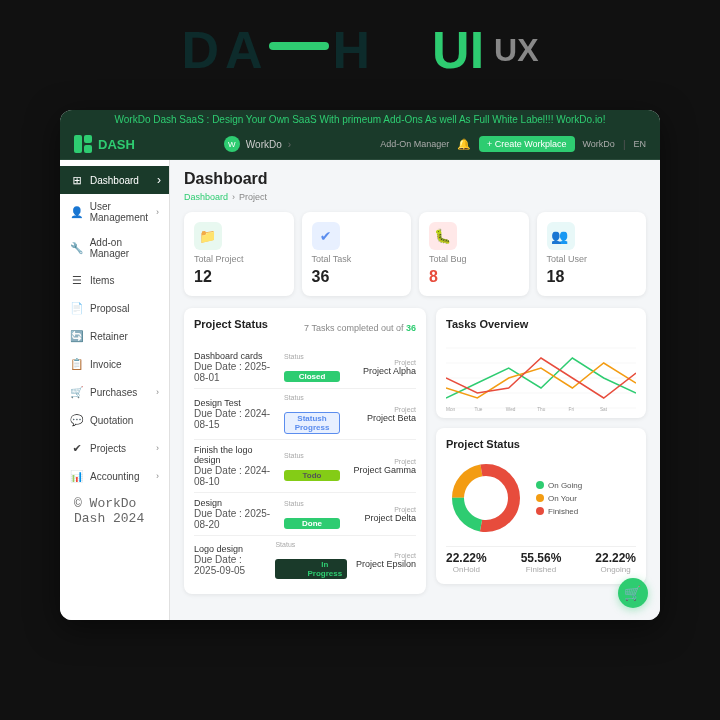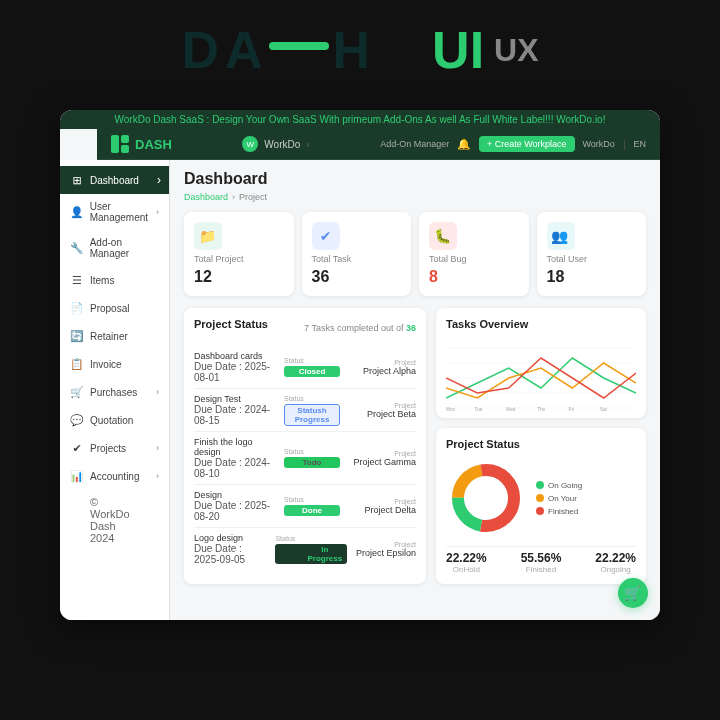--- a/index.html
+++ b/index.html
@@ -53,21 +53,20 @@
       display: flex; align-items: center; justify-content: center; gap: 4px;
     }
     .notif-bar span { color: #2ecc71; }
 
     
     .dash-header {
       background: #1a3a2a;
       display: flex; align-items: center; justify-content: space-between;
       padding: 6px 14px;
       border-bottom: 1px solid #2a4a3a;
-      margin-left: 37px;
     }
     .header-logo {
       display: flex; align-items: center; gap: 6px;
       font-weight: 900; font-size: 16px; color: #fff;
     }
     .header-nav {
       display: flex; align-items: center; gap: 6px; font-size: 10px; color: #aaa;
     }
     .header-actions {
       display: flex; align-items: center; gap: 8px; font-size: 10px;
@@ -172,29 +171,29 @@
     .project-row {
       display: flex; align-items: center; gap: 6px;
       padding: 5px 0; border-bottom: 1px solid #f0f0f0;
       font-size: 9px;
     }
     .project-row:last-child { border-bottom: none; }
     .project-info { flex: 1.2; }
     .project-name-main { font-size: 9px; color: #333; font-weight: 500; }
     .due-date { font-size: 10px; color: #aaa; }
     .due-date span { color: #555; }
-    .status-col { flex: 0.8; display: flex; flex-direction: column; gap: 2px; }
+    .status-col { flex: 0.8; display: flex; flex-direction: column; gap: 11px; }
     .status-label-small { font-size: 7px; color: #aaa; }
     .status-badge {
       border-radius: 3px; padding: 1px 5px; font-size: 8px; font-weight: 600;
       display: inline-block; text-align: center;
     }
     .badge-closed { background: #2ecc71; color: #fff; }
     .badge-progress { background: #e8f0ff; color: #5b8dee; border: 1px solid #5b8dee; }
-    .badge-todo { background: #22c55e; color: #555; }
+    .badge-todo { background: #84cc16; color: #555; }
     .badge-done { background: #2ecc71; color: #fff; }
     .badge-inprogress { background: #1a3a2a; color: #2ecc71; padding-left: 32px; }
     .project-right { flex: 1; text-align: right; }
     .project-cat { font-size: 7px; color: #aaa; }
     .project-proj { font-size: 9px; color: #333; font-weight: 500; }
 
     
     .donut-card {
       background: #fff; border-radius: 8px; padding: 10px;
       box-shadow: 0 1px 4px rgba(0,0,0,0.08);
@@ -222,21 +221,21 @@
       box-shadow: 0 2px 8px rgba(46,204,113,0.4);
     }
 
     
     .bottom-credit {
       position: absolute; bottom: 0; left: 0; right: 0;
       height: 100px;
       display: flex; align-items: flex-start; justify-content: center;
       padding-top: 10px;
     }
-    .footer-copy { font-size: 11px; color: #666; padding: 6px 30px; }
+    .footer-copy { font-size: 13px; color: #666; padding: 6px 14px; font-family: Liberation Mono, monospace; }
   </style>
 </head>
 <body>
 
 <div class="outer-wrapper">
 
   <div class="top-banner">
     <div class="brand-dash">
       <span>D</span>
       <span>A</span>

